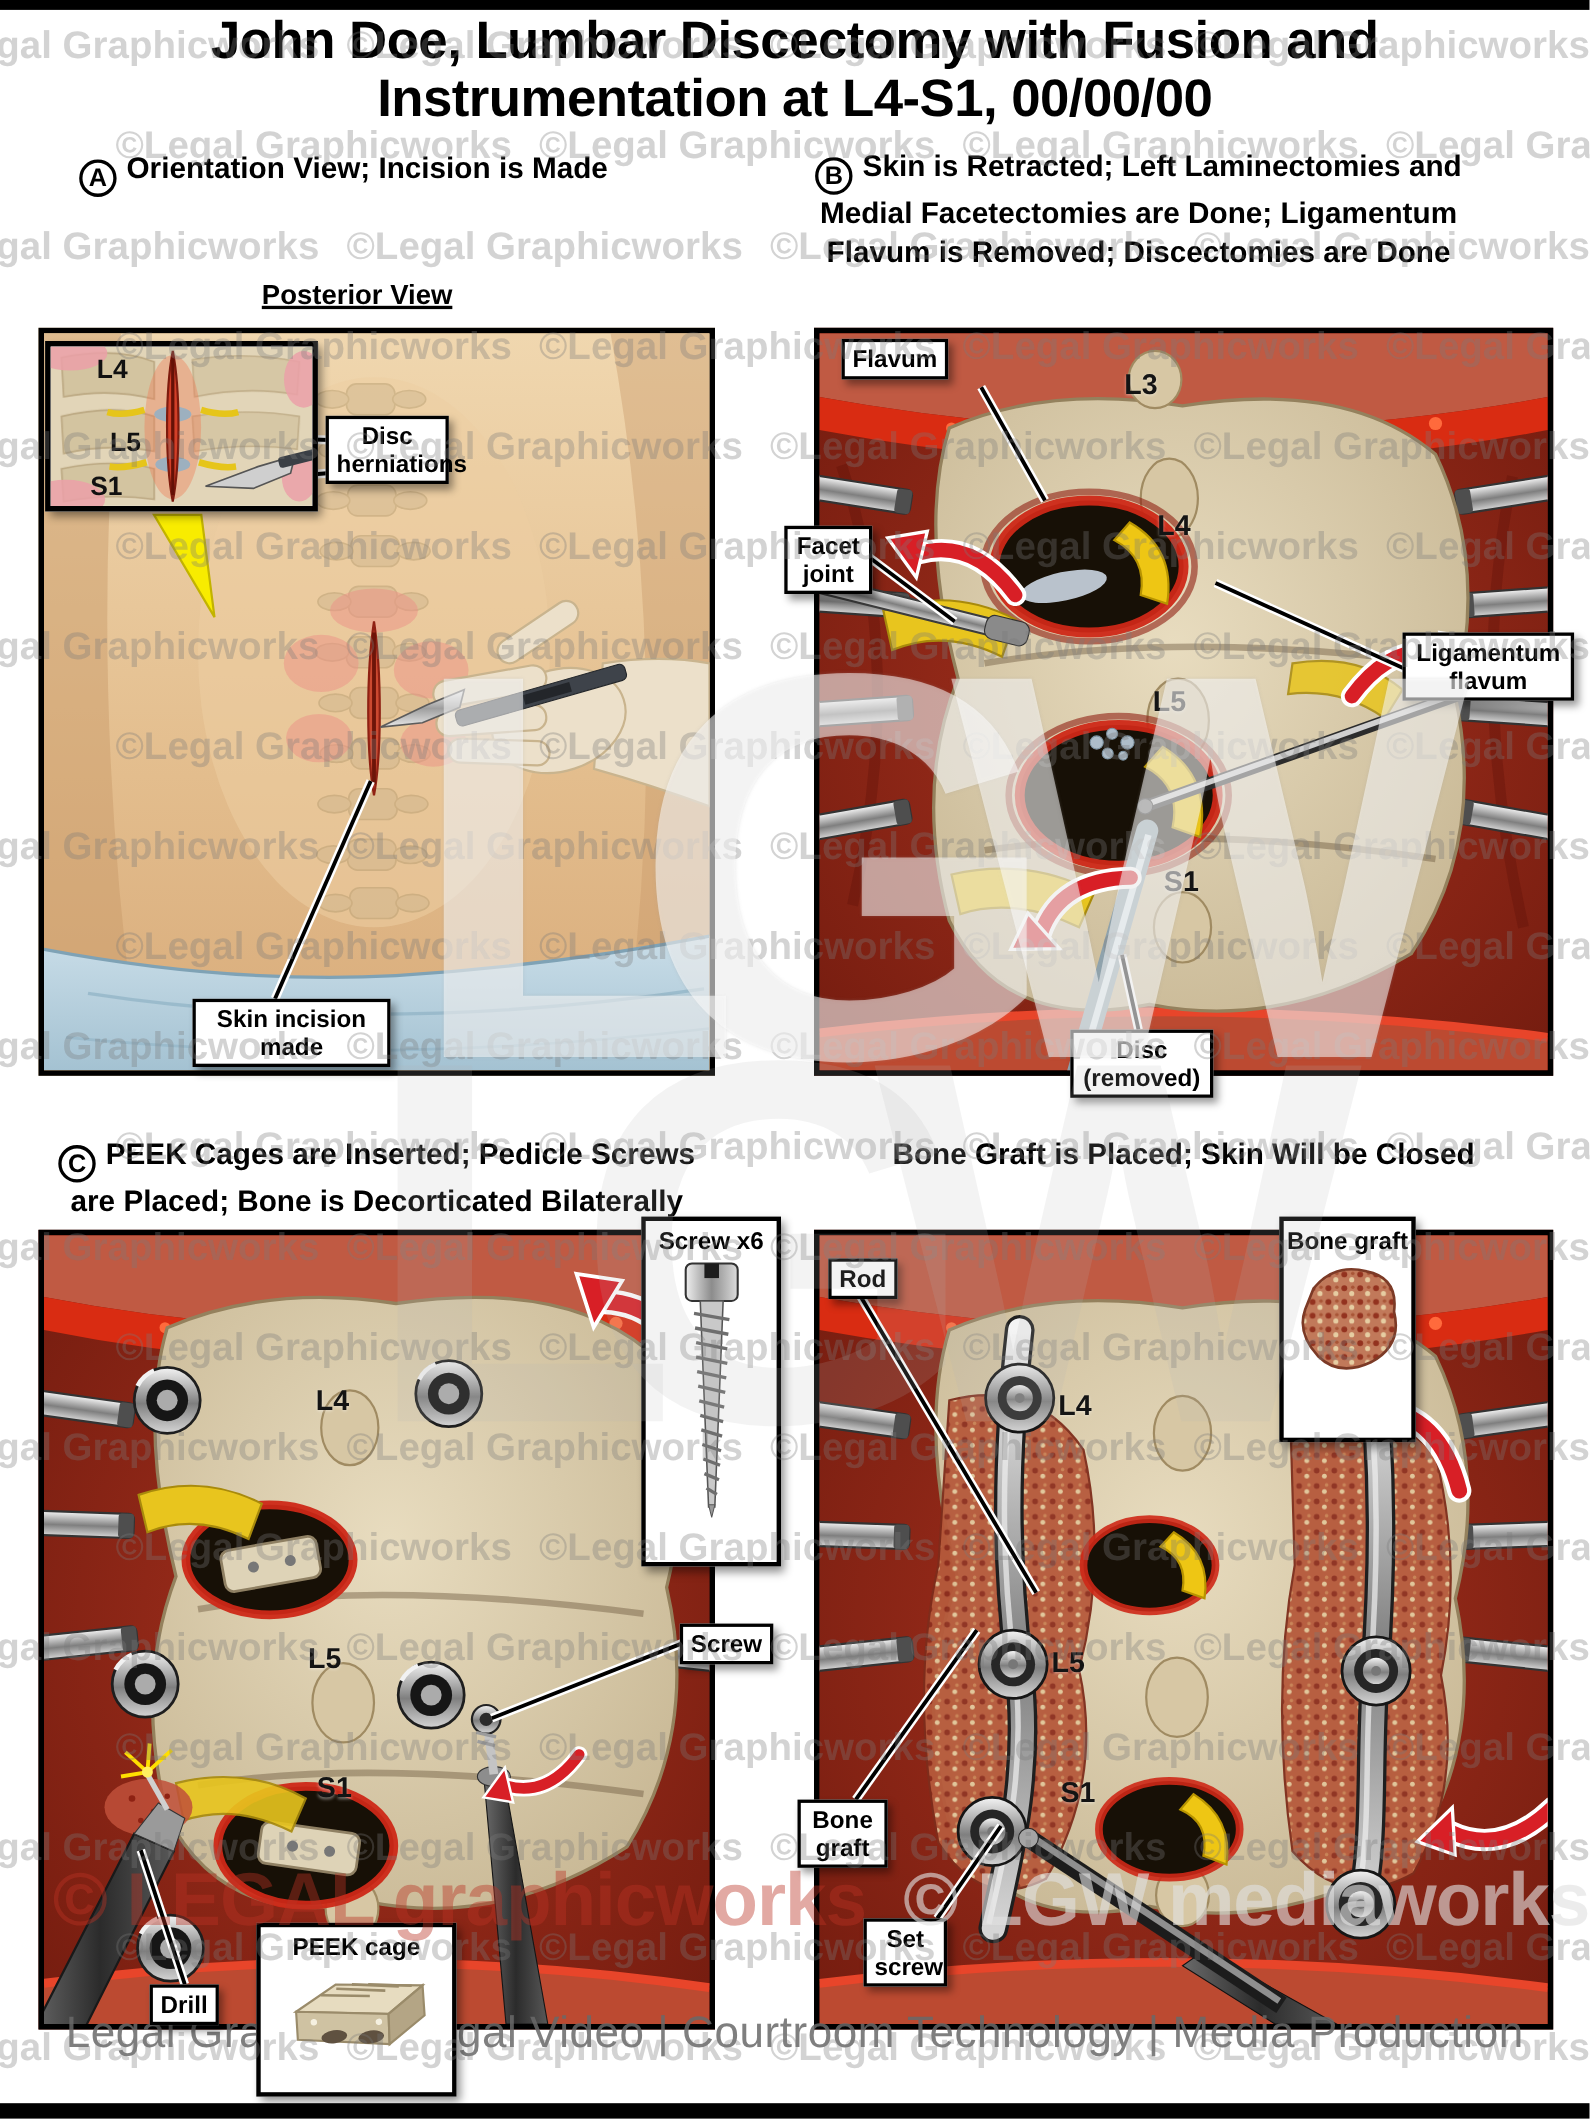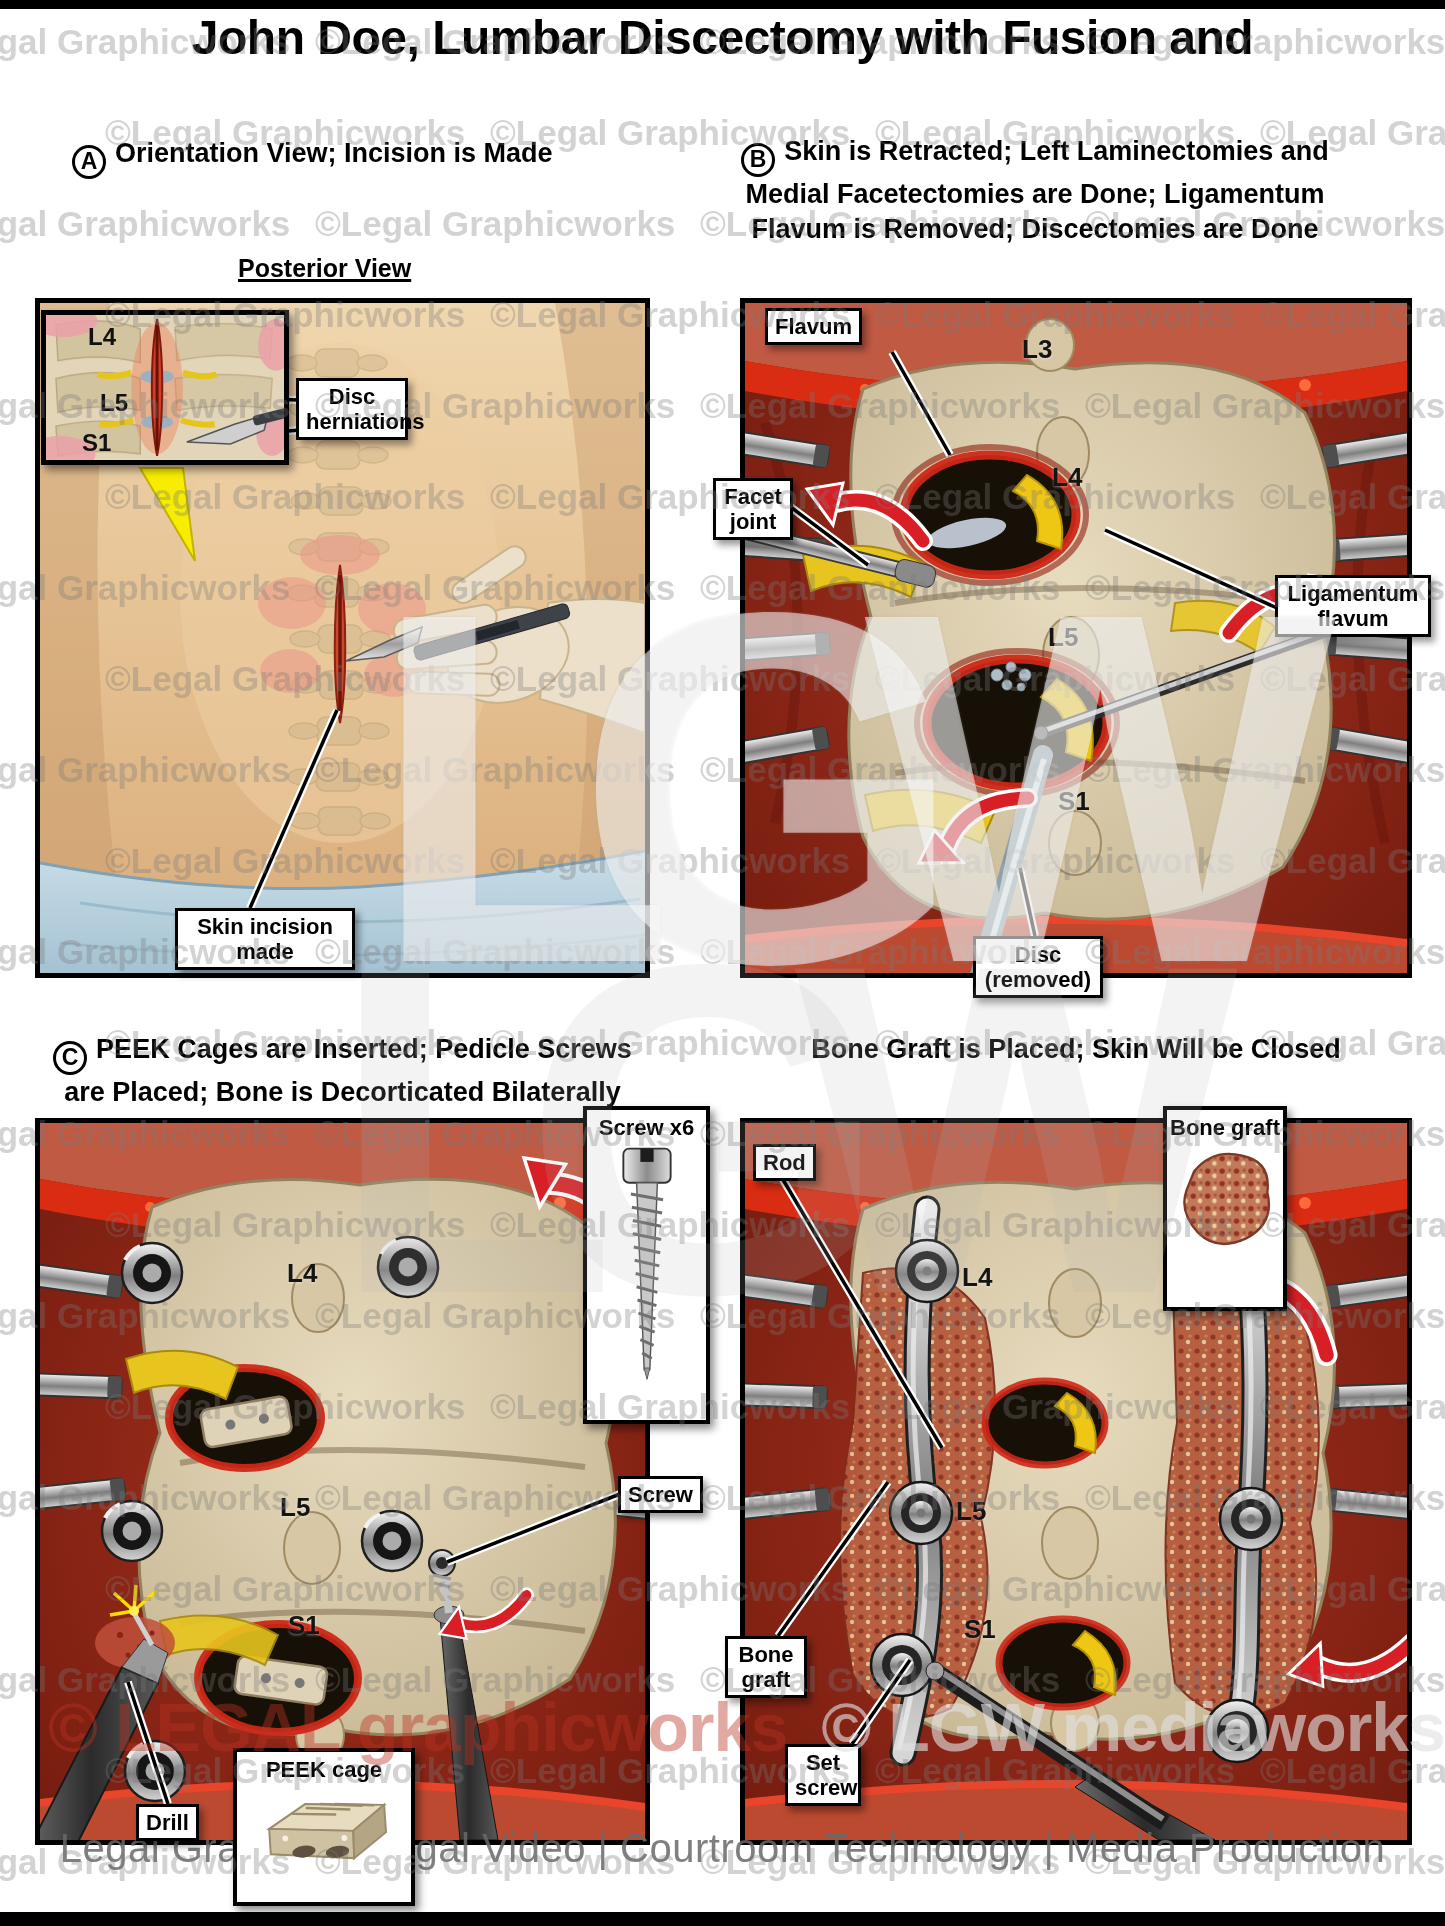--- a/index.html
+++ b/index.html
@@ -42,20 +42,21 @@
           font-size:40px;color:rgba(105,105,105,.85);letter-spacing:.5px;}
 </style>
 </head>
 <body>
 
 <div id="page">
 
   <div class="bar" style="top:0;height:9px"></div>
 
   <div class="title" style="top:12px">John Doe, Lumbar Discectomy with Fusion and</div>
+  <div class="title" style="top:64px">Instrumentation at L4-S1, 00/00/00</div>
 
   <div class="phead" style="left:72px;top:136px">
     <span class="circ">A</span><span>Orientation View; Incision is Made</span>
   </div>
   <div class="phead center" style="left:640px;top:134px;width:790px">
     <div><span class="circ">B</span><span>Skin is Retracted; Left Laminectomies and</span></div>
     <div>Medial Facetectomies are Done; Ligamentum</div>
     <div>Flavum is Removed; Discectomies are Done</div>
   </div>
   <div class="phead center" style="left:35px;top:1032px;width:615px">

